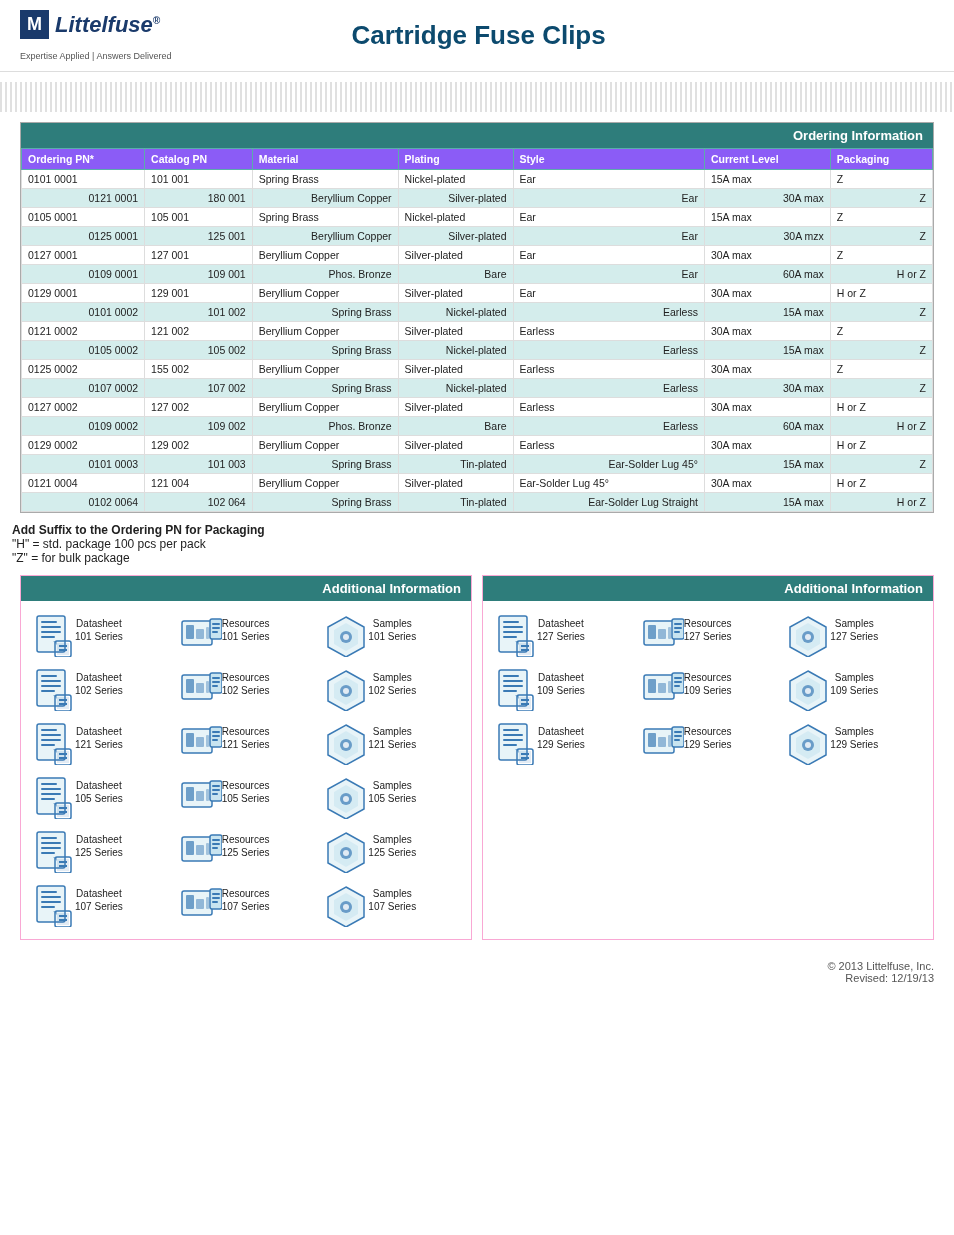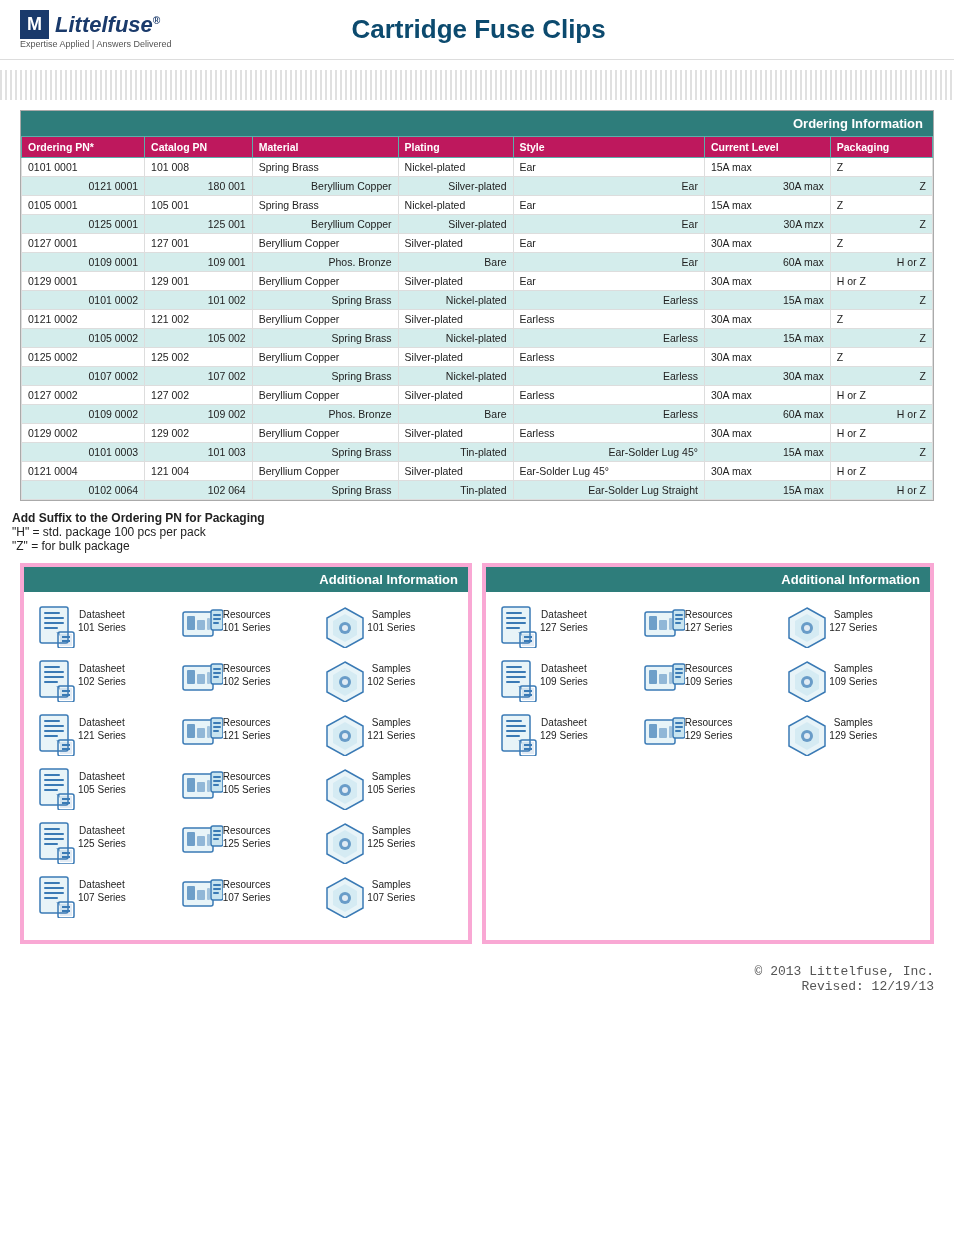--- a/index.html
+++ b/index.html
@@ -5,53 +5,53 @@
     * { box-sizing: border-box; margin: 0; padding: 0; }
     body { font-family: Arial, sans-serif; font-size: 11px; background: #fff; color: #222; width: 954px; }
 
     
     .header { display: flex; align-items: center; padding: 10px 20px; border-bottom: 1px solid #ddd; }
     .logo-area { display: flex; flex-direction: column; }
     .logo-box { display: flex; align-items: center; }
     .logo-icon { background: #1a3a6b; color: #fff; font-weight: bold; font-size: 18px; padding: 4px 7px; margin-right: 6px; }
     .logo-text { font-size: 22px; font-weight: bold; color: #1a3a6b; font-style: italic; }
     .logo-registered { font-size: 10px; vertical-align: super; color: #1a3a6b; }
-    .logo-tagline { font-size: 9px; color: #555; margin-top: 0; }
+    .logo-tagline { font-size: 9px; color: #555; margin-top: 12px; }
     .page-title { font-size: 26px; font-weight: bold; color: #0c4a6e; margin-left: 180px; }
 
     
     .deco-bar { height: 30px; background: repeating-linear-gradient(90deg, #e0e0e0 0px, #e0e0e0 2px, #fff 2px, #fff 5px); margin: 10px 0; }
 
     
     .section-header { background: #2e7d7b; color: #fff; font-weight: bold; font-size: 13px; padding: 5px 10px; text-align: right; }
 
     
     .ordering-section { margin: 10px 20px; border: 1px solid #aaa; }
     .ordering-table { width: 100%; border-collapse: collapse; font-size: 10.5px; }
-    .ordering-table th { background: #be185d; color: #fff; padding: 4px 6px; text-align: left; font-weight: bold; border: 1px solid #5aadab; }
+    .ordering-table th { background: #8b5cf6; color: #fff; padding: 4px 6px; text-align: left; font-weight: bold; border: 1px solid #5aadab; }
     .ordering-table td { padding: 3px 6px; border: 1px solid #ddd; }
     .ordering-table tr:nth-child(even) { background: #f0f8f8; }
     .ordering-table tr:nth-child(odd) { background: #fff; }
     .highlight-row { background: #d4edec !important; text-align: right; }
 
     .add-suffix { font-size: 12px; margin: 6px 12px; }
 
     
     .additional-row { display: flex; gap: 0; margin: 10px 20px; }
-    .additional-col { flex: 1; border: 4px solid #f9a8d4; padding-bottom: 10px; }
+    .additional-col { flex: 1; border: 1px solid #f9a8d4; }
     .additional-col + .additional-col { margin-left: 10px; }
 
     .info-grid { display: grid; grid-template-columns: repeat(3, 1fr); gap: 10px; padding: 12px 10px; }
     .info-item { display: flex; flex-direction: row; align-items: flex-start; text-align: center; }
     .info-item-label { font-size: 10px; margin-top: 4px; line-height: 1.3; }
 
     
     svg { display: block; }
 
-    .footer { text-align: right; padding: 10px 20px; font-size: 13px; color: #555; font-family: Liberation Mono, monospace; }
+    .footer { text-align: right; padding: 10px 20px; font-size: 11px; color: #555; }
   </style>
 </head>
 <body>
 
 <div class="header">
   <div class="logo-area">
     <div class="logo-box">
       <div class="logo-icon">M</div>
       <span class="logo-text">Littelfuse<span class="logo-registered">®</span></span>
     </div>
@@ -72,21 +72,21 @@
         <th>Material</th>
         <th>Plating</th>
         <th>Style</th>
         <th>Current Level</th>
         <th>Packaging</th>
       </tr>
     </thead>
     <tbody id="ordering-tbody">
     <tr>
           <td>0101 0001</td>
-          <td>101 008</td>
+          <td>101 001</td>
           <td>Spring Brass</td>
           <td>Nickel-plated</td>
           <td>Ear</td>
           <td>15A max</td>
           <td>Z</td>
         </tr>
         <tr class="highlight-row">
           <td>0121 0001</td>
           <td>180 001</td>
           <td>Beryllium Copper</td>
@@ -162,21 +162,21 @@
           <td>0105 0002</td>
           <td>105 002</td>
           <td>Spring Brass</td>
           <td>Nickel-plated</td>
           <td>Earless</td>
           <td>15A max</td>
           <td>Z</td>
         </tr>
         <tr>
           <td>0125 0002</td>
-          <td>125 002</td>
+          <td>155 002</td>
           <td>Beryllium Copper</td>
           <td>Silver-plated</td>
           <td>Earless</td>
           <td>30A max</td>
           <td>Z</td>
         </tr>
         <tr class="highlight-row">
           <td>0107 0002</td>
           <td>107 002</td>
           <td>Spring Brass</td>

